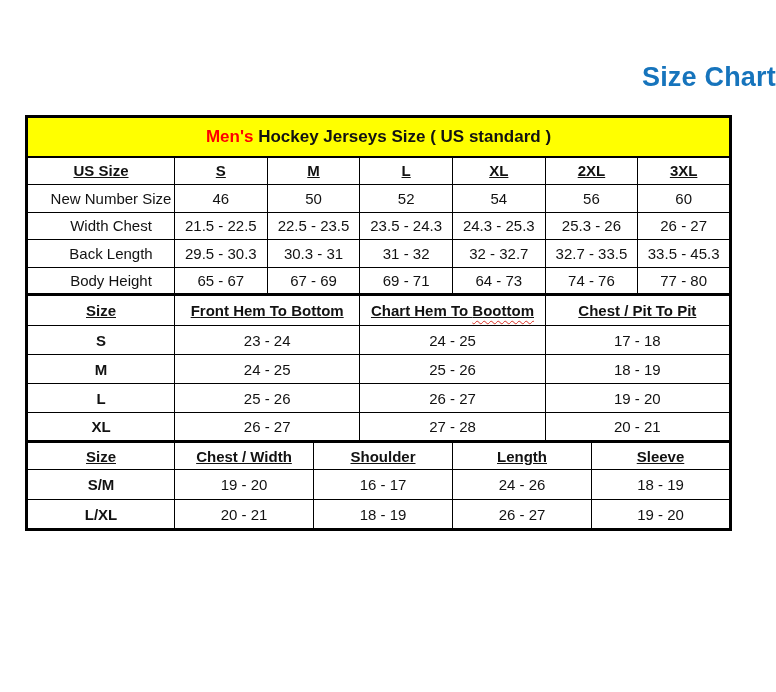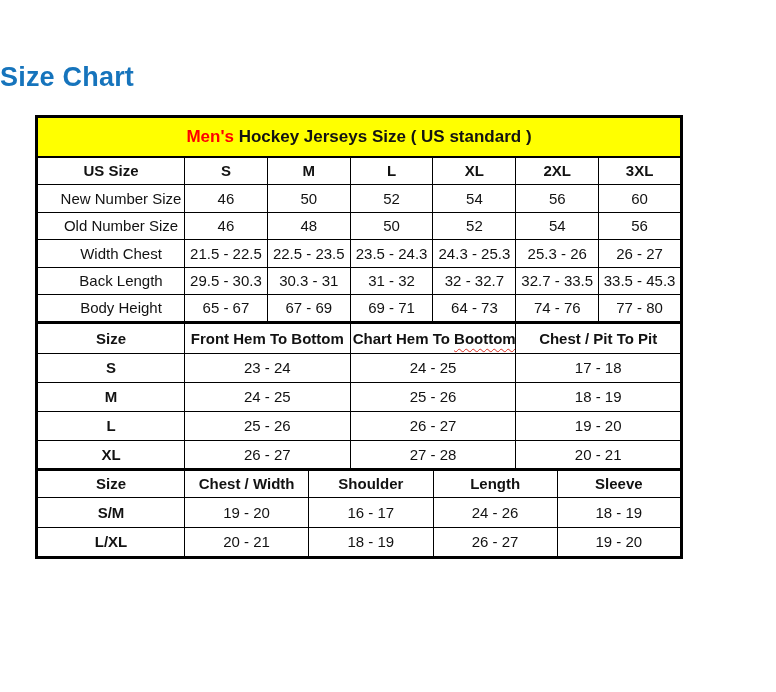--- a/index.html
+++ b/index.html
@@ -7,30 +7,30 @@
     padding: 0;
     background: #ffffff;
     width: 776px;
     height: 692px;
     font-family: "Liberation Sans", "DejaVu Sans", sans-serif;
     color: #121212;
     overflow: hidden;
   }
   .page-title {
     margin: 62px 0 22px 0;
-    text-align: left;
+    text-align: right;
     font-size: 27px;
     line-height: 1.15;
     font-weight: bold;
     color: var(--title-blue, #1674BC);
     letter-spacing: 0.2px;
   }
   .chart-wrap {
-    margin-left: 35px;
-    width: 648px;
+    margin-left: 25px;
+    width: 707px;
   }
   table.size-table {
     width: 100%;
     border-collapse: collapse;
     table-layout: fixed;
     border: 3px solid var(--border-black, #000);
   }
   table.size-table + table.size-table {
     margin-top: -3px;
   }
@@ -46,21 +46,21 @@
     overflow: hidden;
   }
   .band-row th.band {
     background: var(--band-yellow, #FFFF00);
     font-size: 17px;
     font-weight: bold;
     border-bottom: 2.5px solid var(--border-black, #000);
     border-top: 2.5px solid var(--border-black, #000);
   }
   .band .accent { color: var(--accent-red, #FF0000); }
-  .head-row th { font-weight: bold; }
+  .head-row th { font-weight: bold; text-decoration: underline; }
   .womens td.row-label, .youth td.row-label { font-weight: bold; }
   .mens td.row-label { font-weight: normal; padding-left: 22px; }
 
   .mens  .band-row { height: 40px; }
   .mens  .head-row { height: 28px; }
   .mens  tbody tr  { height: 27.5px; }
   .womens .band-row { height: 34px; }
   .womens .head-row { height: 31px; }
   .womens tbody tr  { height: 29px; }
   .youth .band-row { height: 32px; }
@@ -113,29 +113,20 @@
         <tr>
           <td class="row-label">New Number Size</td>
           <td>46</td>
           <td>50</td>
           <td>52</td>
           <td>54</td>
           <td>56</td>
           <td>60</td>
         </tr>
         <tr>
-          <td class="row-label">Old Number Size</td>
-          <td>46</td>
-          <td>48</td>
-          <td>50</td>
-          <td>52</td>
-          <td>54</td>
-          <td>56</td>
-        </tr>
-        <tr>
           <td class="row-label">Width Chest</td>
           <td>21.5 - 22.5</td>
           <td>22.5 - 23.5</td>
           <td>23.5 - 24.3</td>
           <td>24.3 - 25.3</td>
           <td>25.3 - 26</td>
           <td>26 - 27</td>
         </tr>
         <tr>
           <td class="row-label">Back Length</td>

